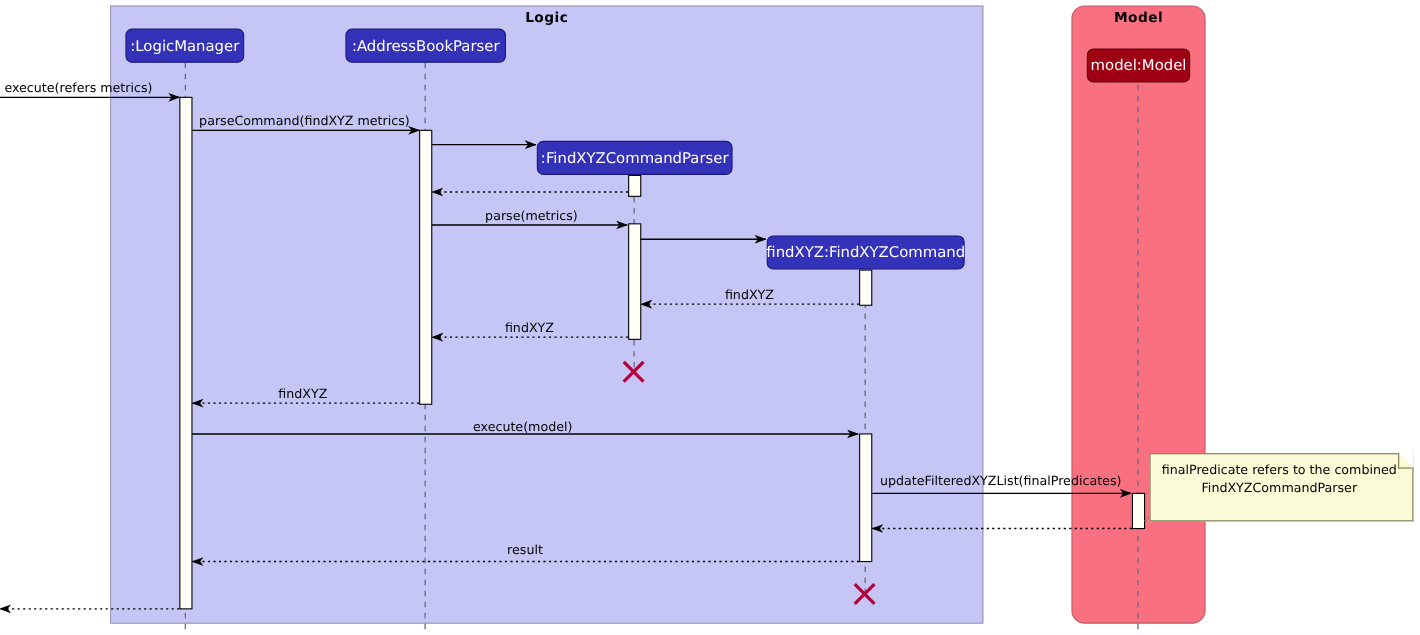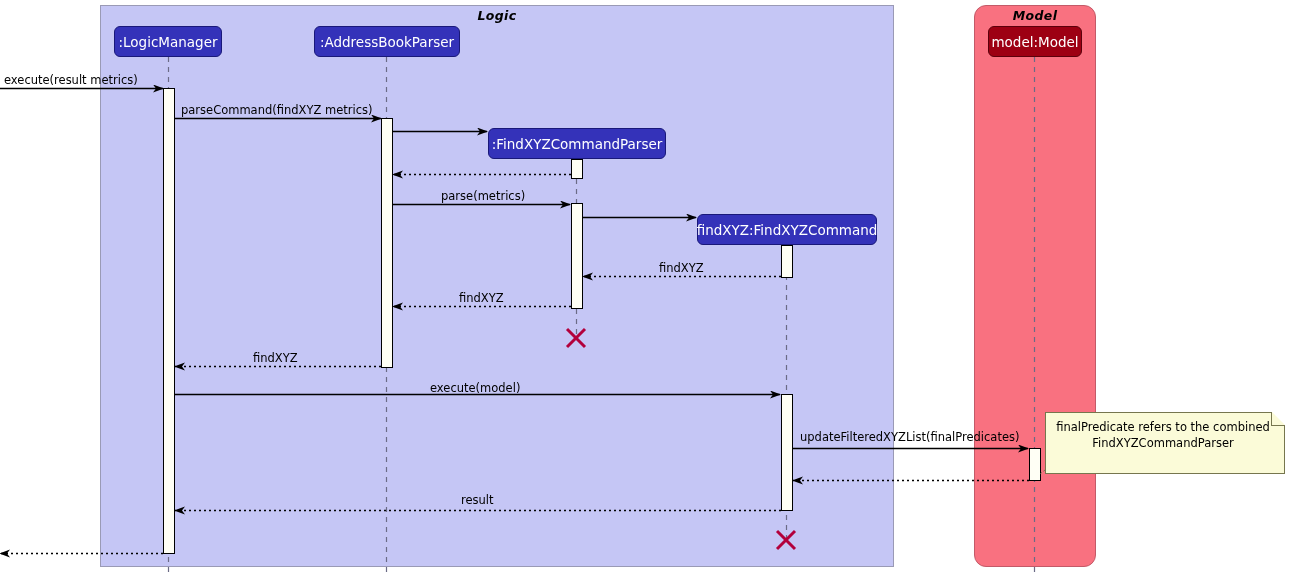--- a/index.html
+++ b/index.html
@@ -23,21 +23,20 @@
   svg.layer {
     position: absolute;
     left: 0; top: 0;
     width: 1291px;
     height: 577px;
   }
   
   .partition {
     position: absolute;
     box-sizing: border-box;
-    font-style: italic;
   }
   .partition-logic {
     background: #c5c6f5;
     border: 1px solid #9a9ab5;
   }
   .partition-model {
     background: #f97180;
     border: 1px solid #c35a68;
   }
   .partition-title {
@@ -184,26 +183,26 @@
   </div>
   <div class="participant blue" id="p-addressBookParser" style="left: 314px; top: 26px; width: 146px; height: 31px;">
     <span>:AddressBookParser</span>
   </div>
   <div class="participant blue" id="p-findXYZCommandParser" style="left: 488px; top: 128px; width: 178px; height: 31px;">
     <span>:FindXYZCommandParser</span>
   </div>
   <div class="participant blue" id="p-findXYZCommand" style="left: 697px; top: 214px; width: 180px; height: 31px;">
     <span>findXYZ:FindXYZCommand</span>
   </div>
-  <div class="participant darkred" id="p-model" style="left: 988px; top: 26px; width: 94px; height: 31px;">
+  <div class="participant darkred" id="p-model" style="left: 988px; top: 44px; width: 94px; height: 31px;">
     <span>model:Model</span>
   </div>
 
   <div id="labels-host">
-      <div class="msg-label" style="left: 4px; top: 74px;">execute(result metrics)</div>
+      <div class="msg-label" style="left: 4px; top: 74px;">execute(refers metrics)</div>
       <div class="msg-label" style="left: 181px; top: 104px;">parseCommand(findXYZ metrics)</div>
       <div class="msg-label" style="left: 441px; top: 190px;">parse(metrics)</div>
       <div class="msg-label" style="left: 659px; top: 262px;">findXYZ</div>
       <div class="msg-label" style="left: 459px; top: 292px;">findXYZ</div>
       <div class="msg-label" style="left: 253px; top: 352px;">findXYZ</div>
       <div class="msg-label" style="left: 430px; top: 382px;">execute(model)</div>
       <div class="msg-label" style="left: 800px; top: 431px;">updateFilteredXYZList(finalPredicates)</div>
       <div class="msg-label" style="left: 461px; top: 494px;">result</div>
     </div>
 

